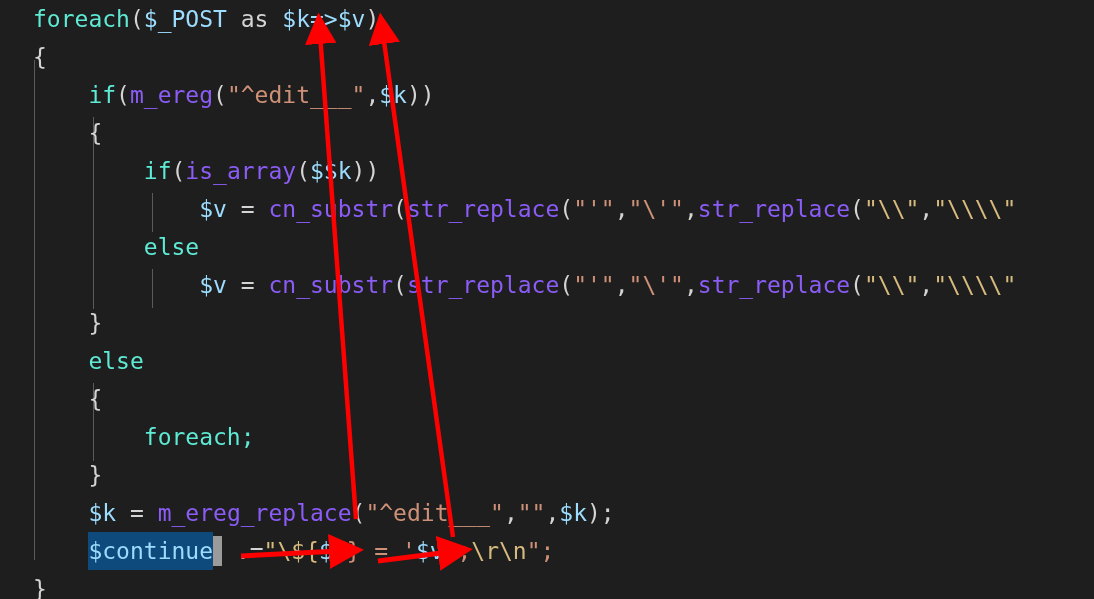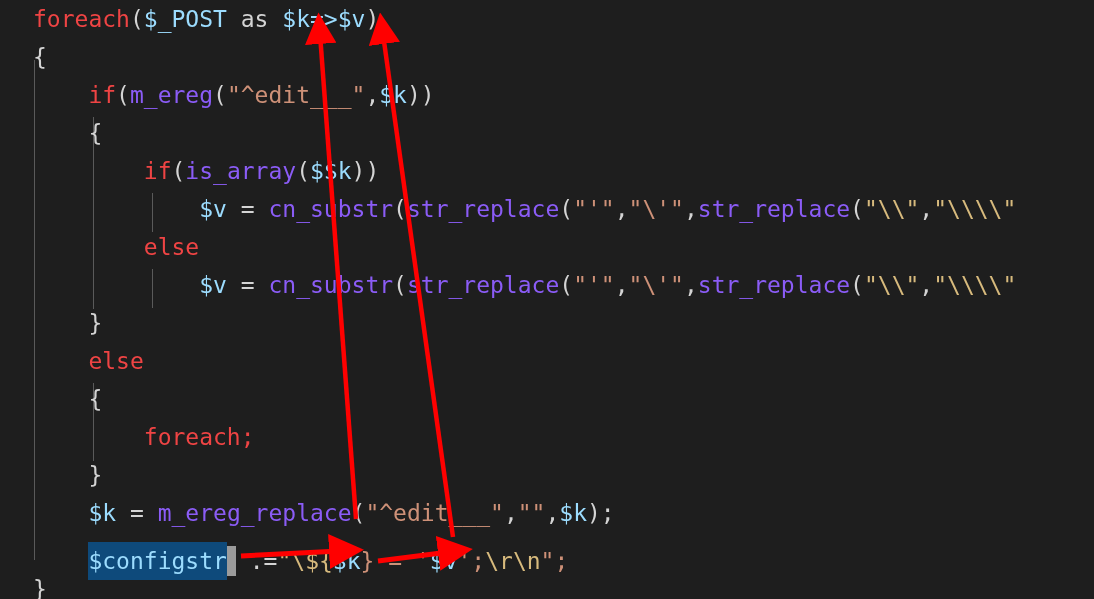--- a/index.html
+++ b/index.html
@@ -30,23 +30,23 @@
     width: 2400px;
     height: 38px;
     white-space: pre;
     color: #d4d4d4;
   }
   .line .txt {
     display: inline-block;
     padding-left: 33px;
   }
   
-  .kw    { color: #ef4444; margin-top: 8px; }   
+  .kw    { color: #5eead4; margin-top: 8px; }   
   .fn    { color: #8b5cf6; }   
-  .var   { color: #9cdcfe; margin-top: 10px; }   
+  .var   { color: #9cdcfe; }   
   .punc  { color: #d4d4d4; }
   .str   { color: #ce9178; }   
   .esc   { color: #d7ba7d; }   
   .interp{ color: #9cdcfe; }
 
   
   .guide {
     position: absolute;
     width: 1px;
     background: #5a5a5a;
@@ -110,21 +110,21 @@
     <div class="line" style="top:342px;"><span class="txt">    <span class="kw">else</span></span></div>
 
     <div class="line" style="top:380px;"><span class="txt">    <span class="punc">{</span></span></div>
 
     <div class="line" style="top:418px;"><span class="txt">        <span class="kw">foreach;</span></span></div>
 
     <div class="line" style="top:456px;"><span class="txt">    <span class="punc">}</span></span></div>
 
     <div class="line" style="top:494px;"><span class="txt">    <span class="var">$k</span><span class="punc"> </span><span class="punc">=</span><span class="punc"> </span><span class="fn">m_ereg_replace</span><span class="punc">(</span><span class="str">"^edit___"</span><span class="punc">,</span><span class="str">""</span><span class="punc">,</span><span class="var">$k</span><span class="punc">);</span></span></div>
 
-    <div class="line" style="top:532px;"><span class="txt">    <span class="sel var">$configstr</span><span class="cursor"></span><span class="punc"> </span><span class="punc">.=</span><span class="esc">"\${</span><span class="interp">$k</span><span class="str">} = '</span><span class="interp">$v</span><span class="str">';</span><span class="esc">\r\n</span><span class="str">";</span></span></div>
+    <div class="line" style="top:532px;"><span class="txt">    <span class="sel var">$continue</span><span class="cursor"></span><span class="punc"> </span><span class="punc">.=</span><span class="esc">"\${</span><span class="interp">$k</span><span class="str">} = '</span><span class="interp">$v</span><span class="str">';</span><span class="esc">\r\n</span><span class="str">";</span></span></div>
 
     <div class="line" style="top:570px;"><span class="txt"><span class="punc">}</span></span></div>
 
   </div>
 
   <svg class="arrows" viewBox="0 0 1094 599" width="1094" height="599">
     <defs>
       <marker id="ah" markerWidth="7" markerHeight="7" refX="2.2" refY="3.5" orient="auto" markerUnits="strokeWidth">
         <path d="M0,0 L7,3.5 L0,7 Z" fill="#ff0000"></path>
       </marker>

